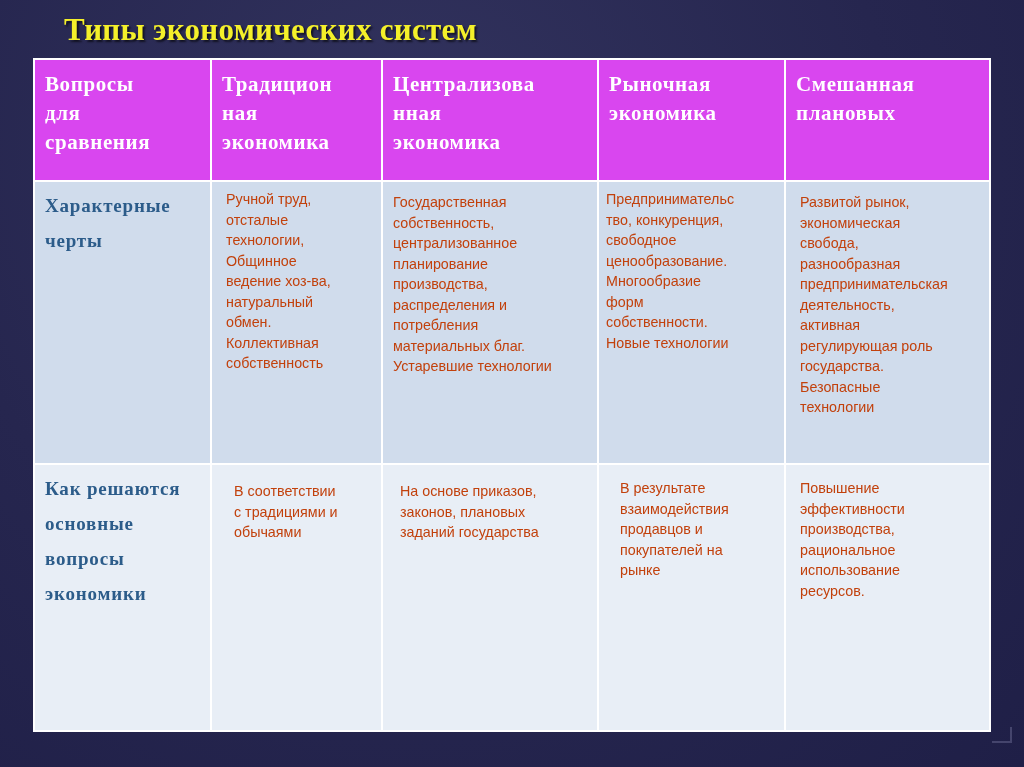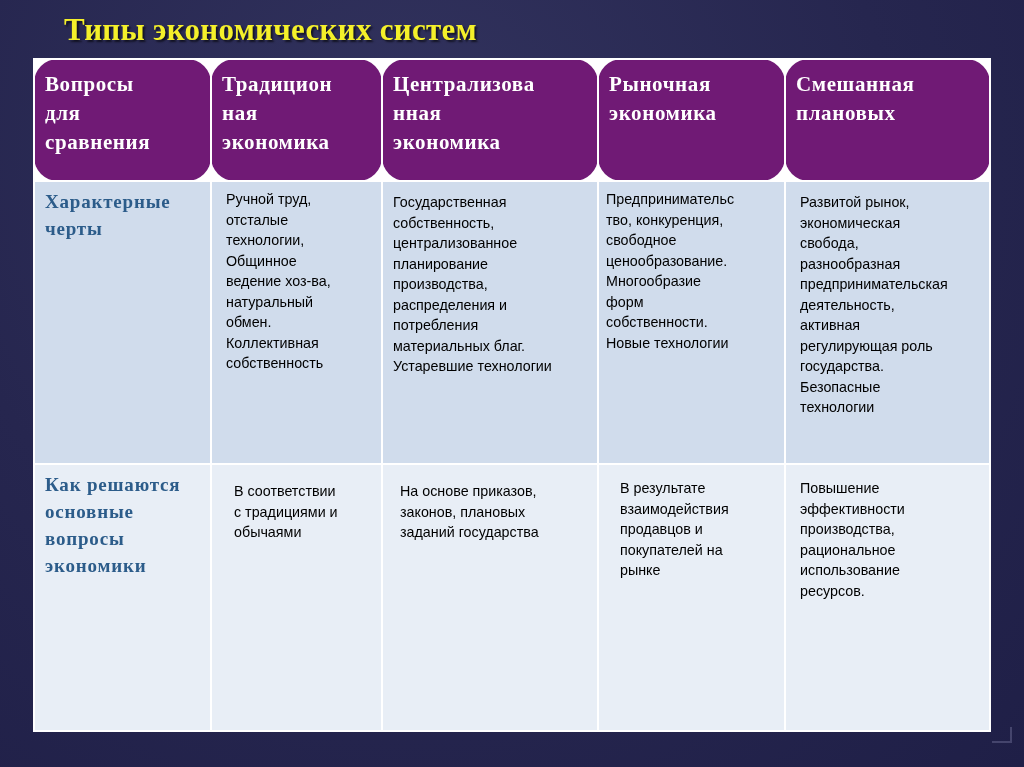--- a/index.html
+++ b/index.html
@@ -41,45 +41,44 @@
       height: 674px;
       table-layout: fixed;
     }
     td, th {
       border: 2px solid #ffffff;
       vertical-align: top;
       padding: 0;
       text-align: left;
     }
     th {
-      background: #701a75;
+      background: #d946ef;
       color: #ffffff;
       font-family: "Liberation Serif", serif;
       font-weight: bold;
       font-size: 21px;
       line-height: 29px;
       padding: 10px 8px 0 10px;
       letter-spacing: 0.6px;
-      border-radius: 24px;
     }
     tr.r-odd td { background: #d0dcec; }
     tr.r-even td { background: #e8eef6; }
     td.rowhead {
       font-family: "Liberation Serif", serif;
       font-weight: bold;
       font-size: 19px;
-      line-height: 27px;
+      line-height: 35px;
       color: #2c5c8a;
       padding: 6px 6px 0 10px;
       letter-spacing: 0.8px;
     }
     td .cell {
       font-size: 14.3px;
       line-height: 20.5px;
-      color: #000000;
+      color: #c2410c;
       white-space: pre-line;
     }
     .dash {
       display: inline-block;
       width: 19px;
       height: 5px;
       background: #ffffff;
       margin-top: 31px;
       margin-left: 89px;
     }

